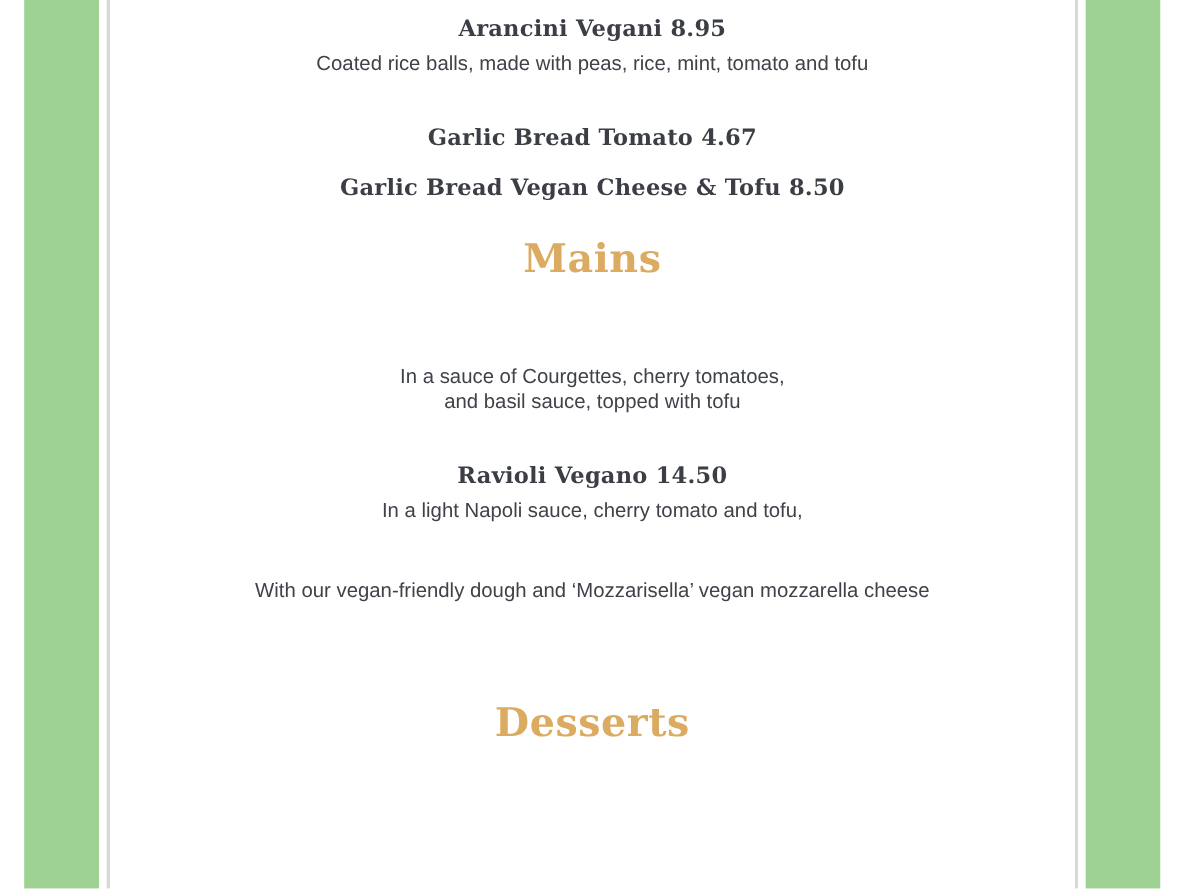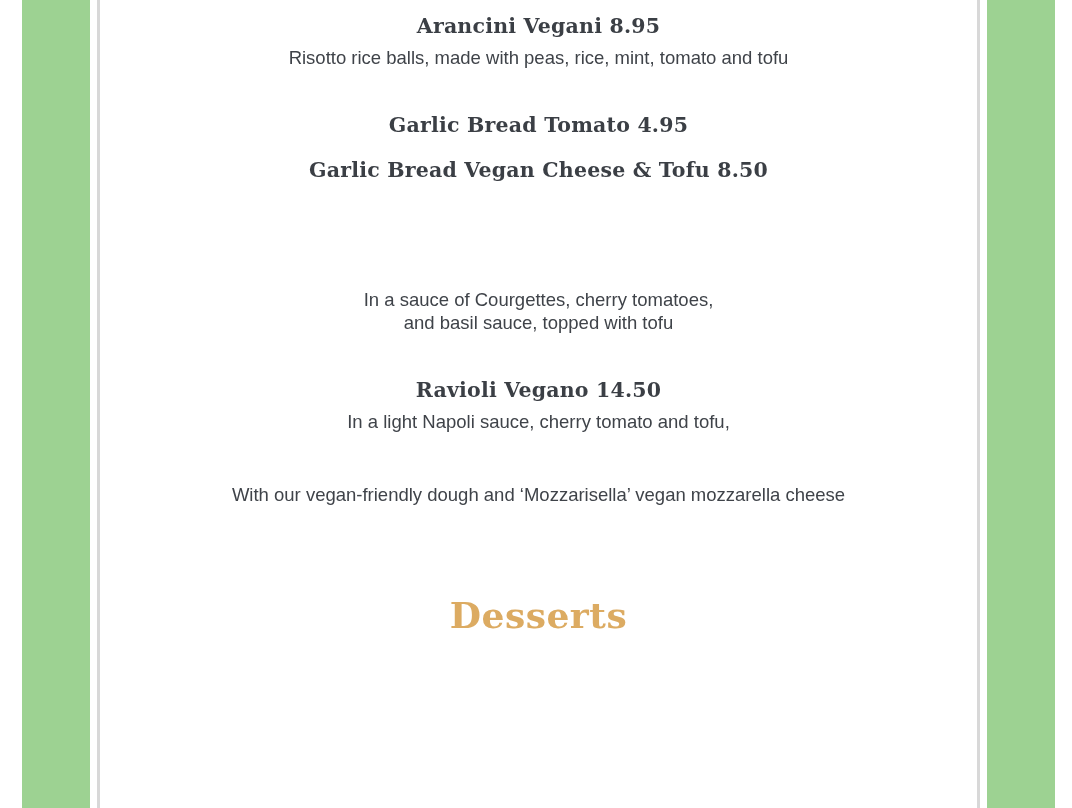--- a/index.html
+++ b/index.html
@@ -132,37 +132,38 @@
   <div class="gap-white-left"></div>
   <div class="rule-left"></div>
 
   <div class="content">
 
     <div class="top-pad"></div>
 
     <div class="item">
       <div class="item-name">Arancini Vegani 8.95</div>
       <div class="sp-6"></div>
-      <div class="item-desc">Risotto rice balls, made with peas, rice, mint, tomato and tofu</div>
-    </div>
-
-    <div class="sp-44"></div>
-
-    <div class="item">
-      <div class="item-name">Garlic Bread Tomato 4.95</div>
+      <div class="item-desc">Coated rice balls, made with peas, rice, mint, tomato and tofu</div>
+    </div>
+
+    <div class="sp-44"></div>
+
+    <div class="item">
+      <div class="item-name">Garlic Bread Tomato 4.67</div>
     </div>
 
     <div class="sp-20"></div>
 
     <div class="item">
       <div class="item-name">Garlic Bread Vegan Cheese &amp; Tofu 8.50</div>
     </div>
 
     <div class="sp-30"></div>
 
+    <div class="section-title">Mains</div>
 
     <div class="sp-24"></div>
 
 
     <div class="sp-44"></div>
 
     <div class="item">
       <div class="sp-6"></div>
       <div class="item-desc">In a sauce of Courgettes, cherry tomatoes,</div>
       <div class="item-desc">and basil sauce, topped with tofu</div>

